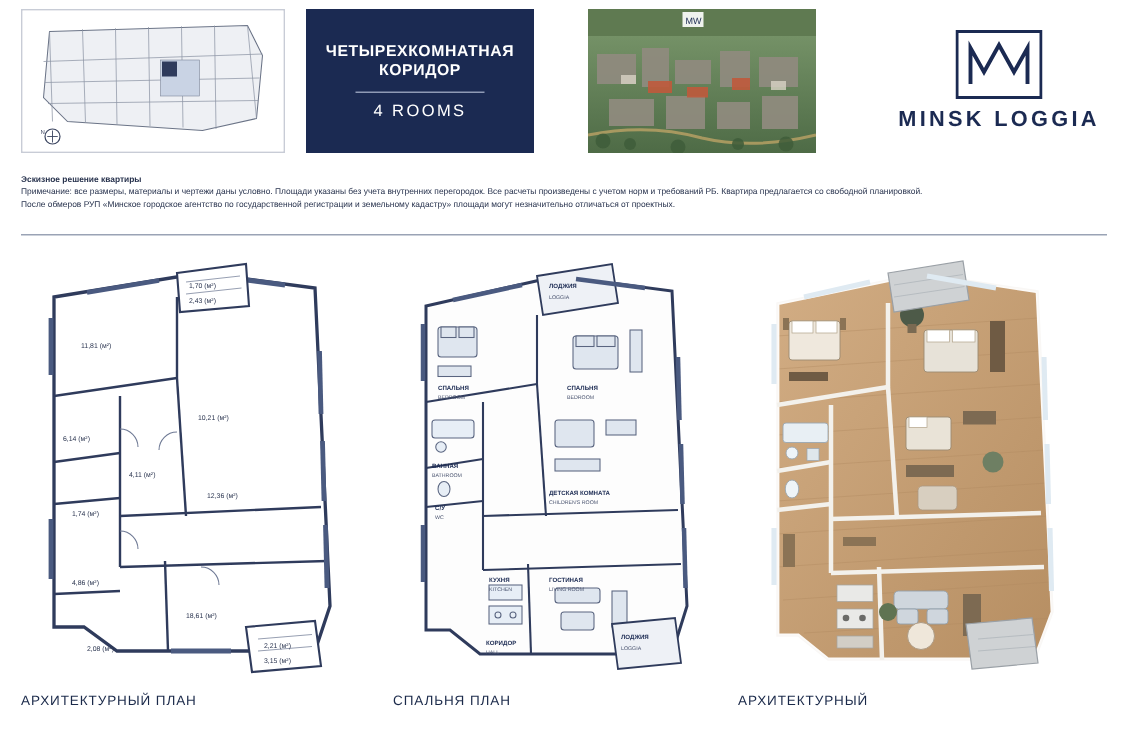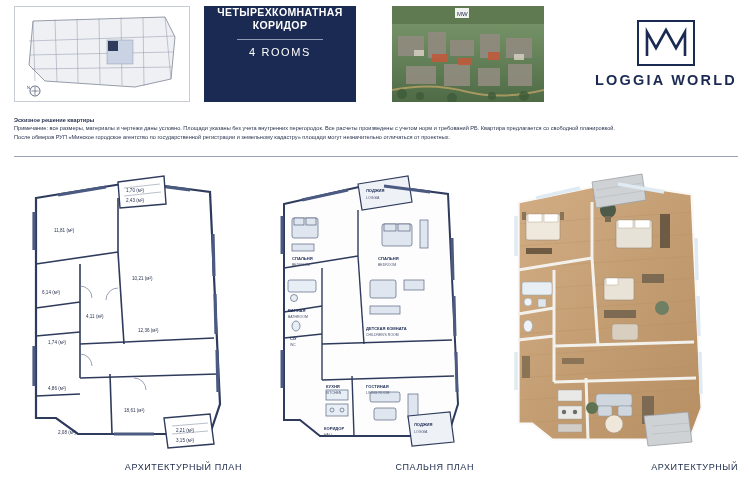--- a/index.html
+++ b/index.html
@@ -19,21 +19,21 @@
 
   .hdr-plan {
     position:absolute; left:14px; top:6px; width:176px; height:96px;
     border:1px solid #c8ccd6; background:#fff;
   }
   .hdr-plan svg { display:block; }
 
   .hdr-title {
     position:absolute; left:204px; top:6px; width:152px; height:96px;
     background:#1b2a52; color:#fff;
-    display:flex; flex-direction:column; align-items:center; 
+    display:flex; flex-direction:column; align-items:center; justify-content:center;
     text-align:center;
   }
   .hdr-title .t1 { font-size:10.5px; font-weight:bold; letter-spacing:.4px; line-height:1.25; }
   .hdr-title .rule { width:86px; height:1px; background:#8f9ab5; margin:7px 0 6px; }
   .hdr-title .t2 { font-size:11px; letter-spacing:1.6px; font-weight:normal; }
 
   .hdr-photo {
     position:absolute; left:392px; top:6px; width:152px; height:96px;
     overflow:hidden; background:#3f5d3a;
   }
@@ -53,21 +53,21 @@
   .divider { position:absolute; left:14px; top:156px; width:724px; height:1px; background:#9aa3b5; }
 
   
   .panel { position:absolute; top:168px; height:290px; }
   .p1 { left:14px; width:228px; }
   .p2 { left:262px; width:212px; }
   .p3 { left:492px; width:246px; }
 
   .caption {
     position:absolute; top:462px; font-size:9px; letter-spacing:.6px;
-    color:#1b2a4a; text-align:right; font-weight:normal;
+    color:#1b2a4a; text-align:left; font-weight:normal;
   }
   .c1 { left:14px; width:228px; }
   .c2 { left:262px; width:212px; }
   .c3 { left:492px; width:246px; }
 
   .area-lbl { font-size:4.6px; fill:#2b3550; font-family:"Liberation Sans", sans-serif; }
   .room-lbl { font-size:4.1px; fill:#1b2a52; font-weight:bold; font-family:"Liberation Sans", sans-serif; }
   .room-lbl2 { font-size:3.5px; fill:#4b5570; font-family:"Liberation Sans", sans-serif; }
 </style>
 </head>
@@ -163,21 +163,21 @@
           <text x="65" y="10" font-size="6" fill="#1b2a52" font-family="Liberation Sans">МW</text>
         </g>
       </svg>
     </div>
 
     <div class="hdr-logo">
       <svg class="mw" viewBox="0 0 58 46">
         <rect x="1" y="1" width="56" height="44" fill="none" stroke="#1b2a52" stroke-width="2"></rect>
         <path d="M10 36 L10 12 L19 28 L29 10 L39 28 L48 12 L48 36" fill="none" stroke="#1b2a52" stroke-width="2.6" stroke-linejoin="miter"></path>
       </svg>
-      <div class="brand">LOGGIA WORLD</div>
+      <div class="brand">MINSK LOGGIA</div>
     </div>
   </div>
 
   <div class="notes">
     <div class="l first">Эскизное решение квартиры</div>
     <div class="l">Примечание: все размеры, материалы и чертежи даны условно. Площади указаны без учета внутренних перегородок. Все расчеты произведены с учетом норм и требований РБ. Квартира предлагается со свободной планировкой.</div>
     <div class="l">После обмеров РУП «Минское городское агентство по государственной регистрации и земельному кадастру» площади могут незначительно отличаться от проектных.</div>
   </div>
   <div class="divider"></div>
 

